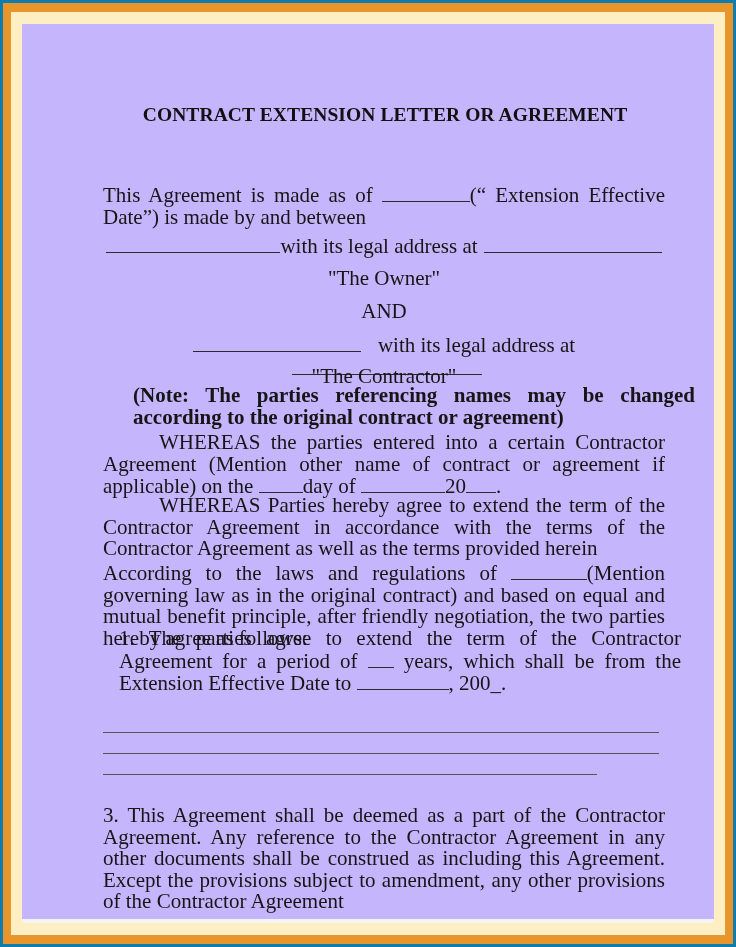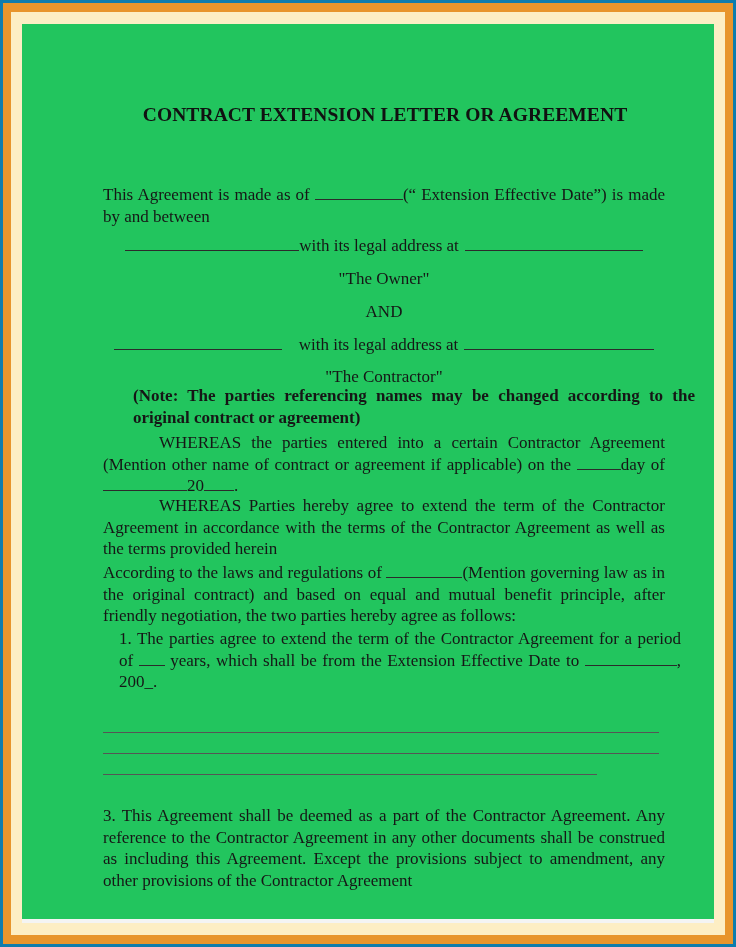--- a/index.html
+++ b/index.html
@@ -34,21 +34,21 @@
     position: absolute;
     left: 8px; top: 9px;
     right: 8px; bottom: 9px;
     background: #fdeec4;
     box-sizing: border-box;
   }
   .page {
     position: absolute;
     left: 11px; top: 12px;
     right: 11px; bottom: 12px;
-    background: #22c55e;
+    background: #c4b5fd;
     overflow: hidden;
     box-sizing: border-box;
   }
 
   
   .doc {
     position: absolute;
     left: 81px;
     top: 0;
     width: 562px;
@@ -68,21 +68,21 @@
     left: 18px;
     width: 528px;
     color: #111;
   }
 
   p.para {
     position: absolute;
     margin: 0;
     padding: 0;
     width: 562px;
-    font-size: 17px;
+    font-size: 21px;
     line-height: 21.5px;
     text-align: justify;
     text-justify: inter-word;
     color: #161616;
   }
   p.para.nojust { text-align: center; }
 
   .indent { display: inline-block; width: 56px; }
 
   

